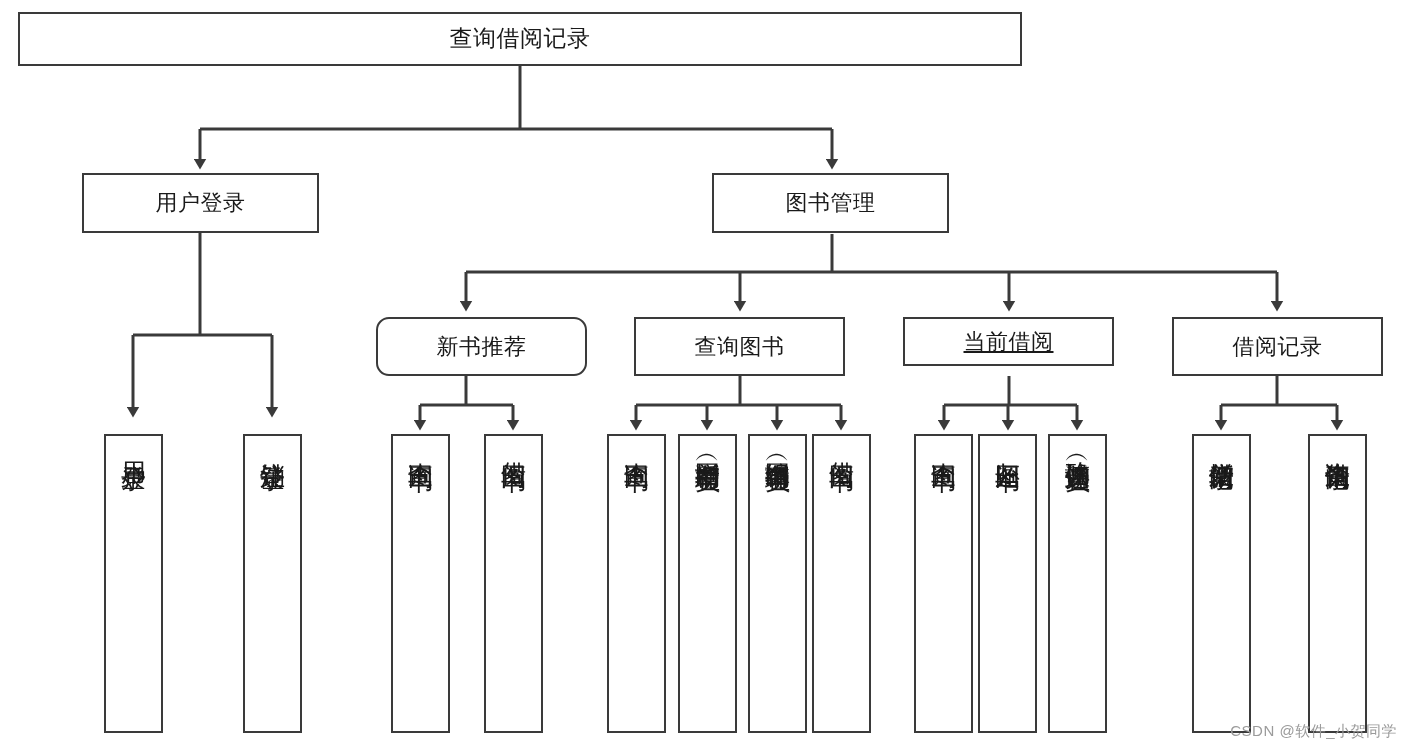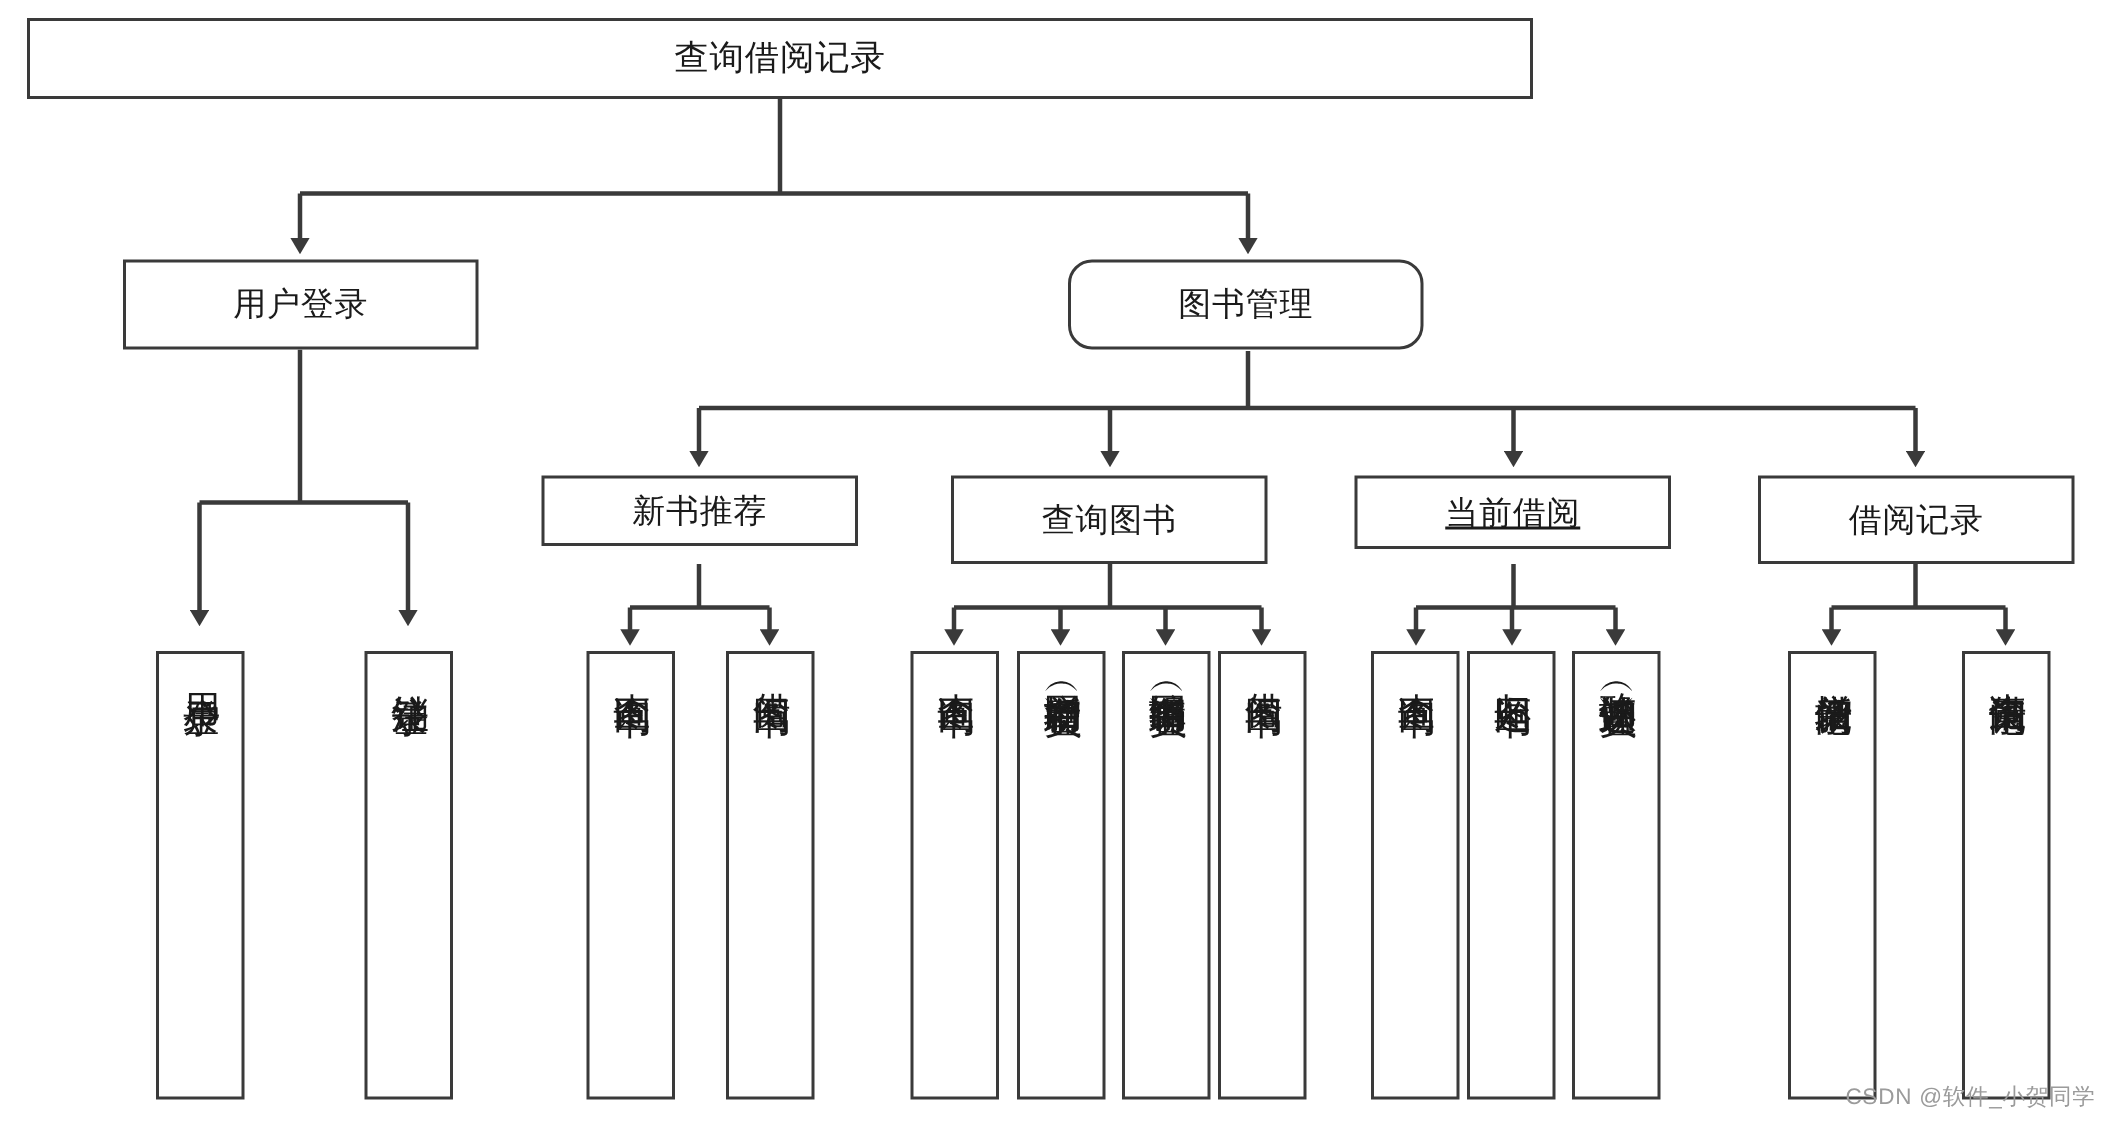--- a/index.html
+++ b/index.html
@@ -136,25 +136,25 @@
   </svg>
 
   <div class="node root horizontal" style="left:18px; top:12px; width:1004px; height:54px;">
     <span class="label">查询借阅记录</span>
   </div>
 
   <div class="node horizontal" style="left:82px; top:173px; width:237px; height:60px;">
     <span class="label">用户登录</span>
   </div>
 
-  <div class="node horizontal" style="left:712px; top:173px; width:237px; height:60px;border-radius:16px;">
+  <div class="node horizontal" style="left:712px; top:173px; width:237px; height:60px;">
     <span class="label">图书管理</span>
   </div>
 
-  <div class="node horizontal" style="left:361px; top:317px; width:211px; height:47px;">
+  <div class="node horizontal" style="left:376px; top:317px; width:211px; height:59px;border-radius:13px;">
     <span class="label">新书推荐</span>
   </div>
 
   <div class="node horizontal" style="left:634px; top:317px; width:211px; height:59px;">
     <span class="label">查询图书</span>
   </div>
 
   <div class="node horizontal" style="left:903px; top:317px; width:211px; height:49px;text-decoration:underline;">
     <span class="label">当前借阅</span>
   </div>

